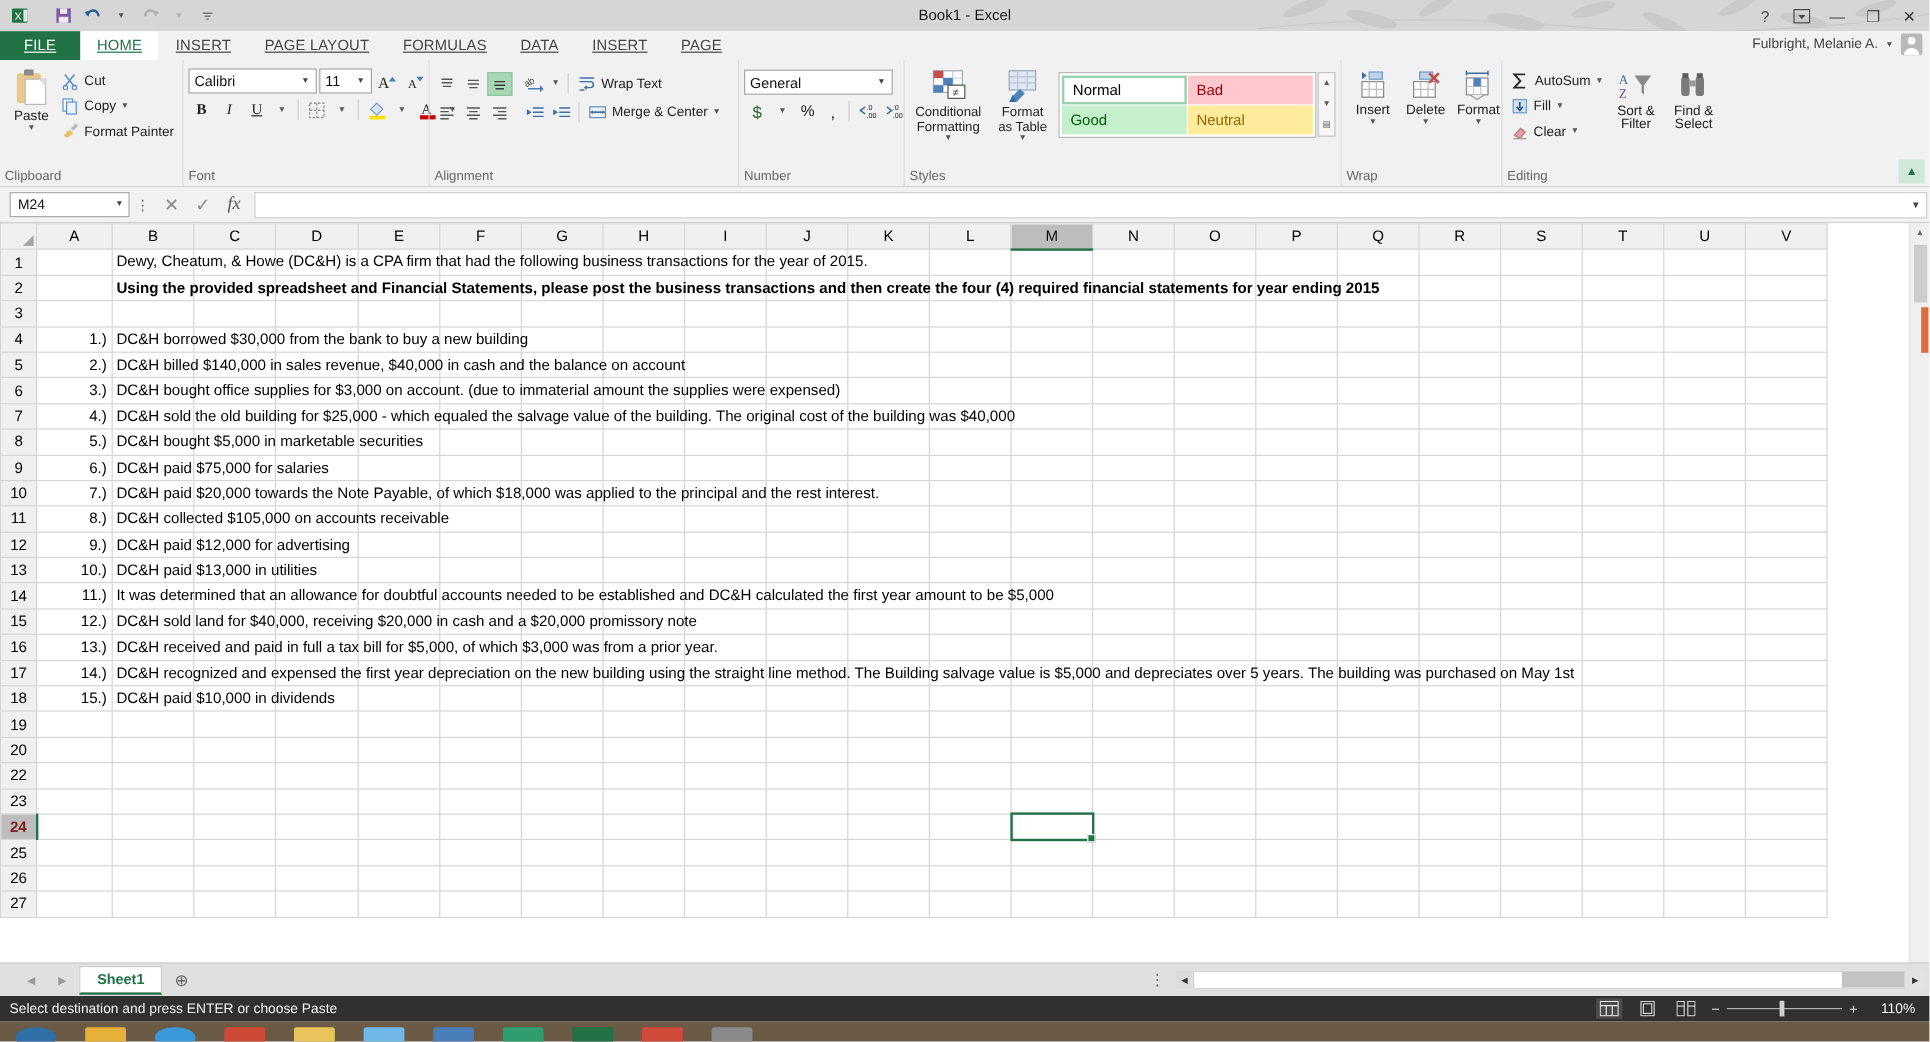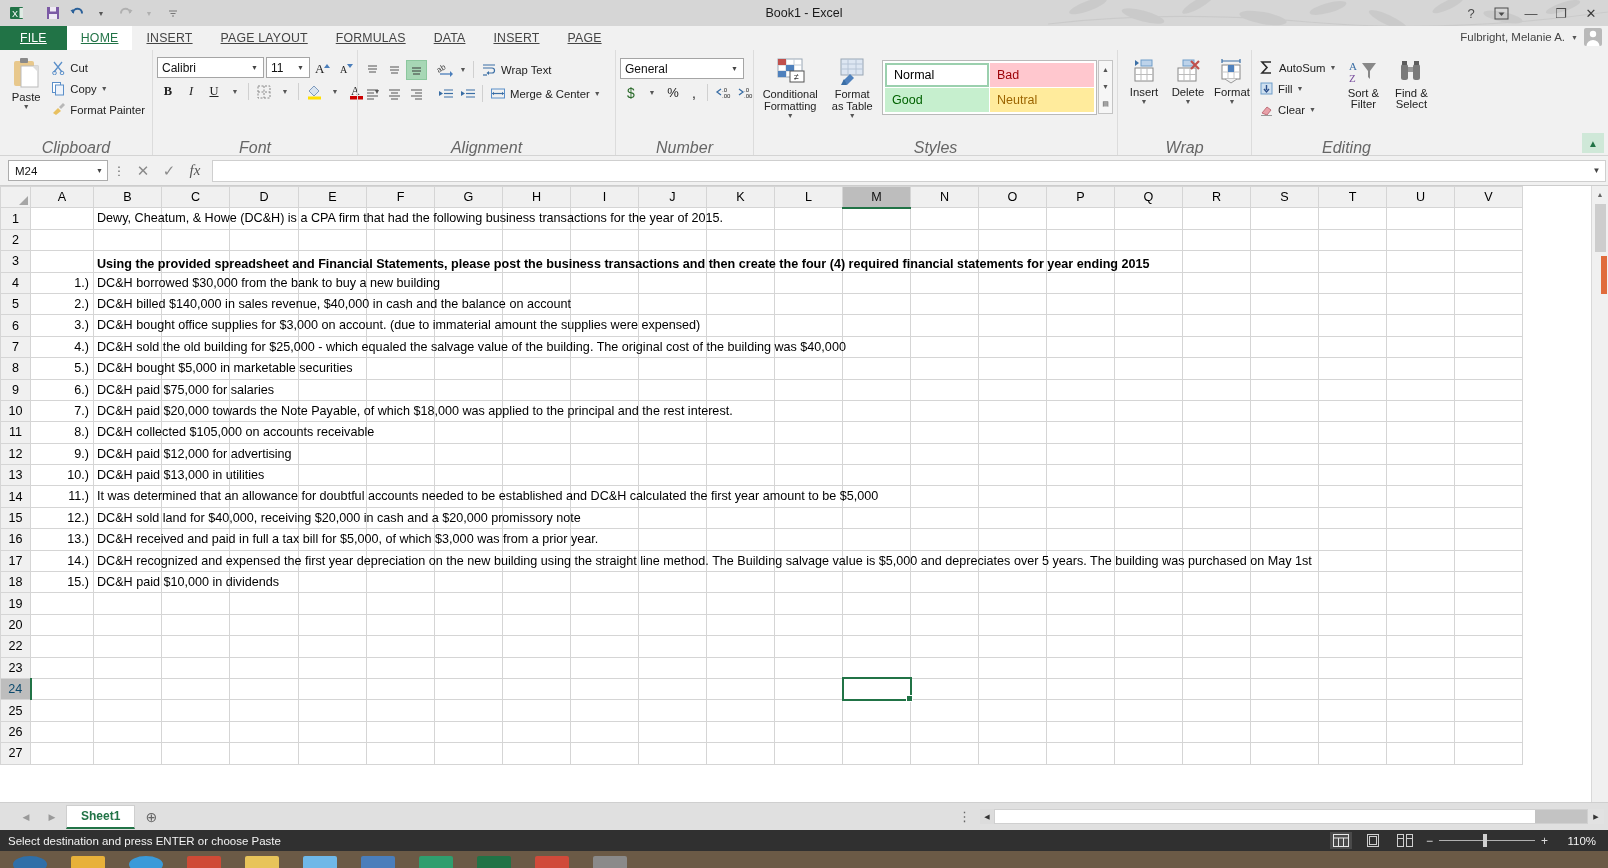--- a/index.html
+++ b/index.html
@@ -71,23 +71,22 @@
     height: 106px; background: #f1f1f1; border-bottom: 1px solid #d4d4d4;
     display: flex; position: relative;
   }
   .rgroup {
     display: flex; flex-direction: column; justify-content: space-between;
     padding: 3px 4px 0 4px; position: relative;
   }
   .rgroup + .rgroup { border-left: 1px solid #dcdcdc; }
   .rgroup-body { display: flex; flex: 1; align-items: flex-start; padding-top: 2px; }
   .rgroup-label {
-    text-align: center; font-size: 16px; color: #666; height: 15px; line-height: 15px;
+    text-align: left; font-size: 11px; color: #666; height: 15px; line-height: 15px;
     position: relative;
-    font-style: italic;
   }
   .big-btn {
     display: flex; flex-direction: column; align-items: center; justify-content: flex-start;
     font-size: 11.3px; color: #222; padding: 1px 4px; min-width: 44px;
   }
   .big-btn .lbl { margin-top: 1px; text-align: center; line-height: 12px; }
   .small-btn {
     display: flex; align-items: center; gap: 4px; font-size: 11.3px; color: #222;
     padding: 1px 3px; height: 21px; white-space: nowrap;
   }
@@ -179,28 +178,28 @@
     background: #f0f0f0; text-align: center; font-size: 12.3px; color: #222;
     border-top: 1px solid #d5d5d5; border-bottom: 1px solid #b5b5b5; height: 18px;
   }
   th.colhead.sel {
     background: #bdbdbd; border-bottom: 2px solid #217346; color: #111;
   }
   th.rowhead {
     background: #f0f0f0; text-align: center; font-size: 12.3px; color: #222;
     width: 30px; border-right: 1px solid #b5b5b5;
   }
-  th.rowhead.sel { background:#bdbdbd; color:#0c4a6e; border-right: 2px solid #217346; font-weight: normal;}
+  th.rowhead.sel { background:#bdbdbd; color:#7f1d1d; border-right: 2px solid #217346; font-weight: bold;}
   td.cell { overflow: visible; white-space: nowrap; position: relative; }
   td .celltext {
     position: absolute; left: 3px; top: 0; line-height: 21.4px; white-space: nowrap;
     z-index: 3; pointer-events: none;
   }
   td .celltext.right { left: auto; right: 4px; }
-  td.bold .celltext { font-weight: bold; margin-top: 24px; }
+  td.bold .celltext { font-weight: bold; }
   td.selected {
     outline: 2px solid #217346; outline-offset: -1px; z-index: 5;
   }
   td.selected::after {
     content: ""; position: absolute; right: -3px; bottom: -3px; width: 5px; height: 5px;
     background: #217346; border: 1px solid #fff;
   }
 
   
   .vscroll {

